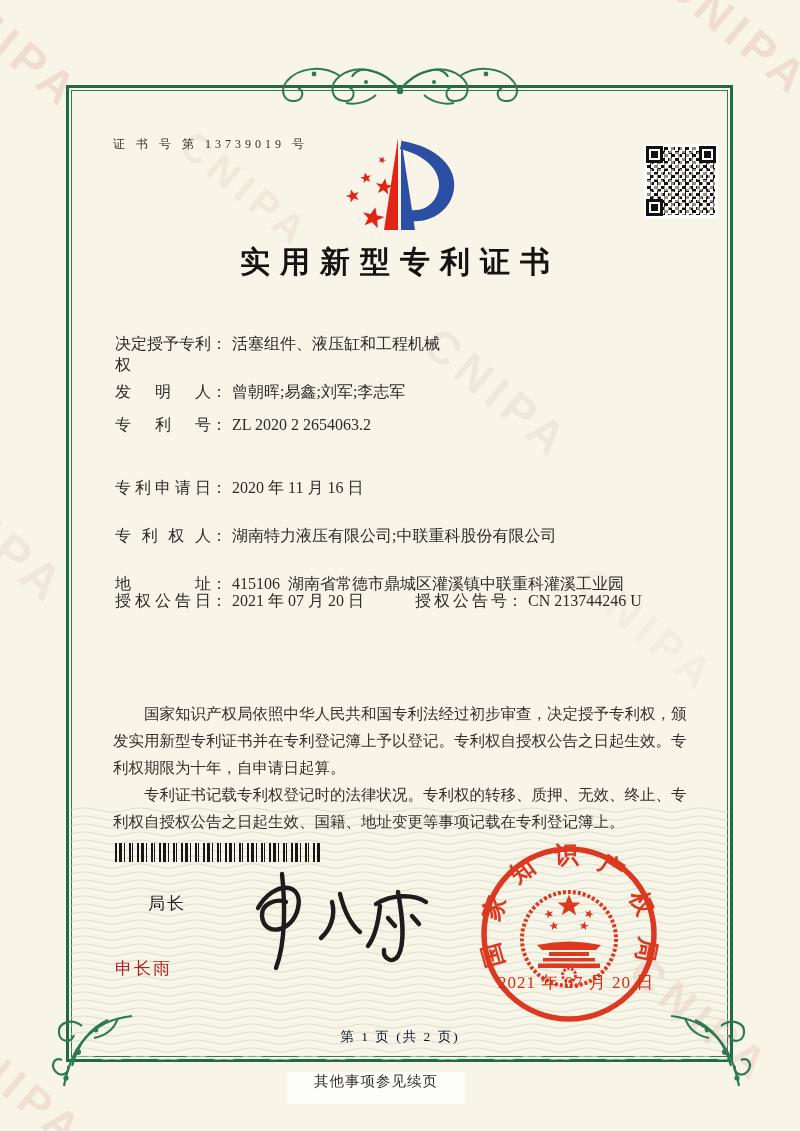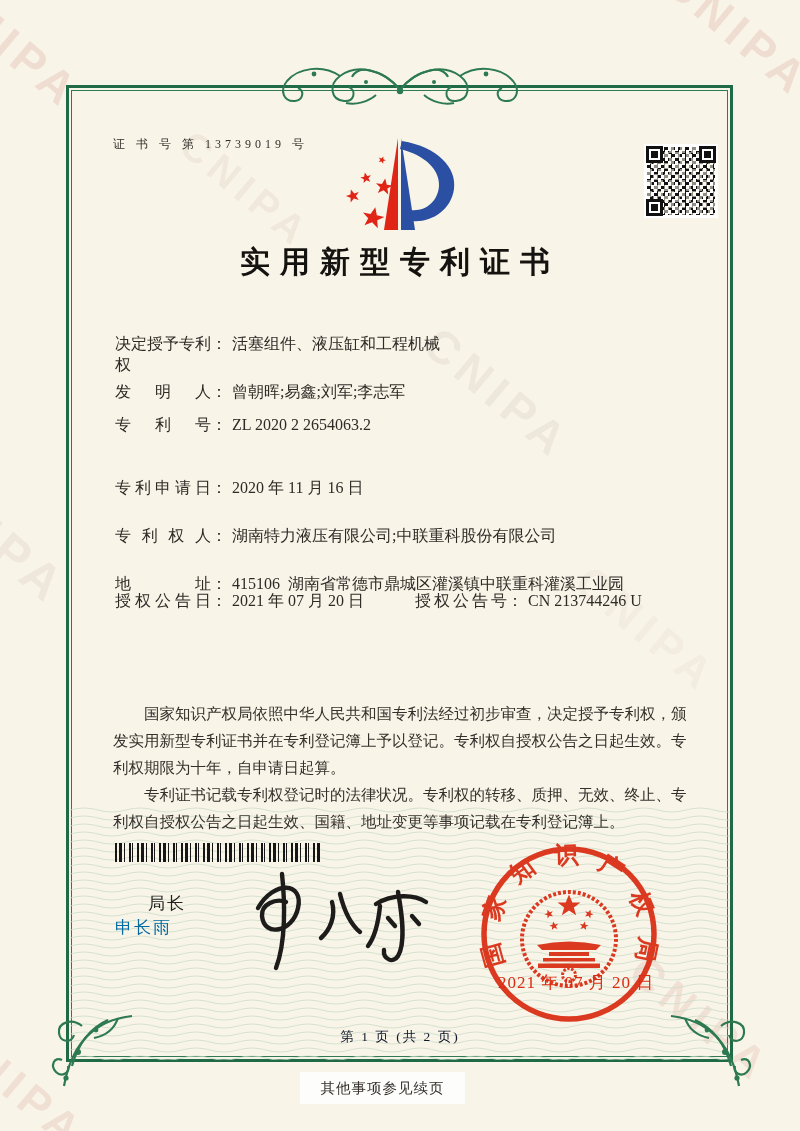--- a/index.html
+++ b/index.html
@@ -54,33 +54,33 @@
   .legal{position:absolute;left:113px;top:652px;width:578px;font-size:15.5px;line-height:27px;color:#35302b;margin-top:48px;}
   .legal p{margin:0;text-indent:2em;}
 
   .barcode{position:absolute;left:115px;top:843px;width:206px;height:19px;
      background:repeating-linear-gradient(90deg,#161616 0 2px,transparent 2px 4px,#161616 4px 7px,
        transparent 7px 9px,#161616 9px 10px,transparent 10px 14px,#161616 14px 16px,
        transparent 16px 17px,#161616 17px 18px,transparent 18px 22px);}
 
   .signer-title{position:absolute;left:115px;top:892px;font-family:"Liberation Sans",sans-serif;
       font-size:17px;color:#222;letter-spacing:2px;margin-left:33px;}
-  .signer-name{position:absolute;left:115px;top:916px;font-family:Liberation Mono, monospace;
-      font-size:17px;color:#0369a1;letter-spacing:2px;}
+  .signer-name{position:absolute;left:115px;top:957px;font-family:Liberation Mono, monospace;
+      font-size:17px;color:#b91c1c;letter-spacing:2px;}
   .signature{position:absolute;left:228px;top:864px;}
 
   .seal{position:absolute;left:477px;top:842px;opacity:.93;}
   .seal-date{position:absolute;left:498px;top:971px;width:160px;font-size:17px;color:#d92c12;
       letter-spacing:1px;white-space:nowrap;}
 
   .pageinfo{position:absolute;left:0;top:1028px;width:800px;text-align:center;
       font-size:13.5px;color:#0f172a;letter-spacing:2px;}
 
-  .notebox{position:absolute;left:300px;top:1072px;width:165px;height:32px;background:#fdfdfb;
-      display:flex;align-items:center;justify-content:center;}
+  .notebox{position:absolute;left:287px;top:1072px;width:178px;height:32px;background:#fdfdfb;
+      display:flex;align-items:flex-start;justify-content:center;}
   .notebox span{font-size:14.5px;color:#35302b;letter-spacing:1px;}
 
   .ornament-top{position:absolute;left:270px;top:60px;pointer-events:none;}
   .corner{position:absolute;pointer-events:none;}
   .corner-left{left:48px;top:1008px;}
   .corner-right{left:665px;top:1008px;transform:scaleX(-1);}
 </style>
 </head>
 <body>
 

